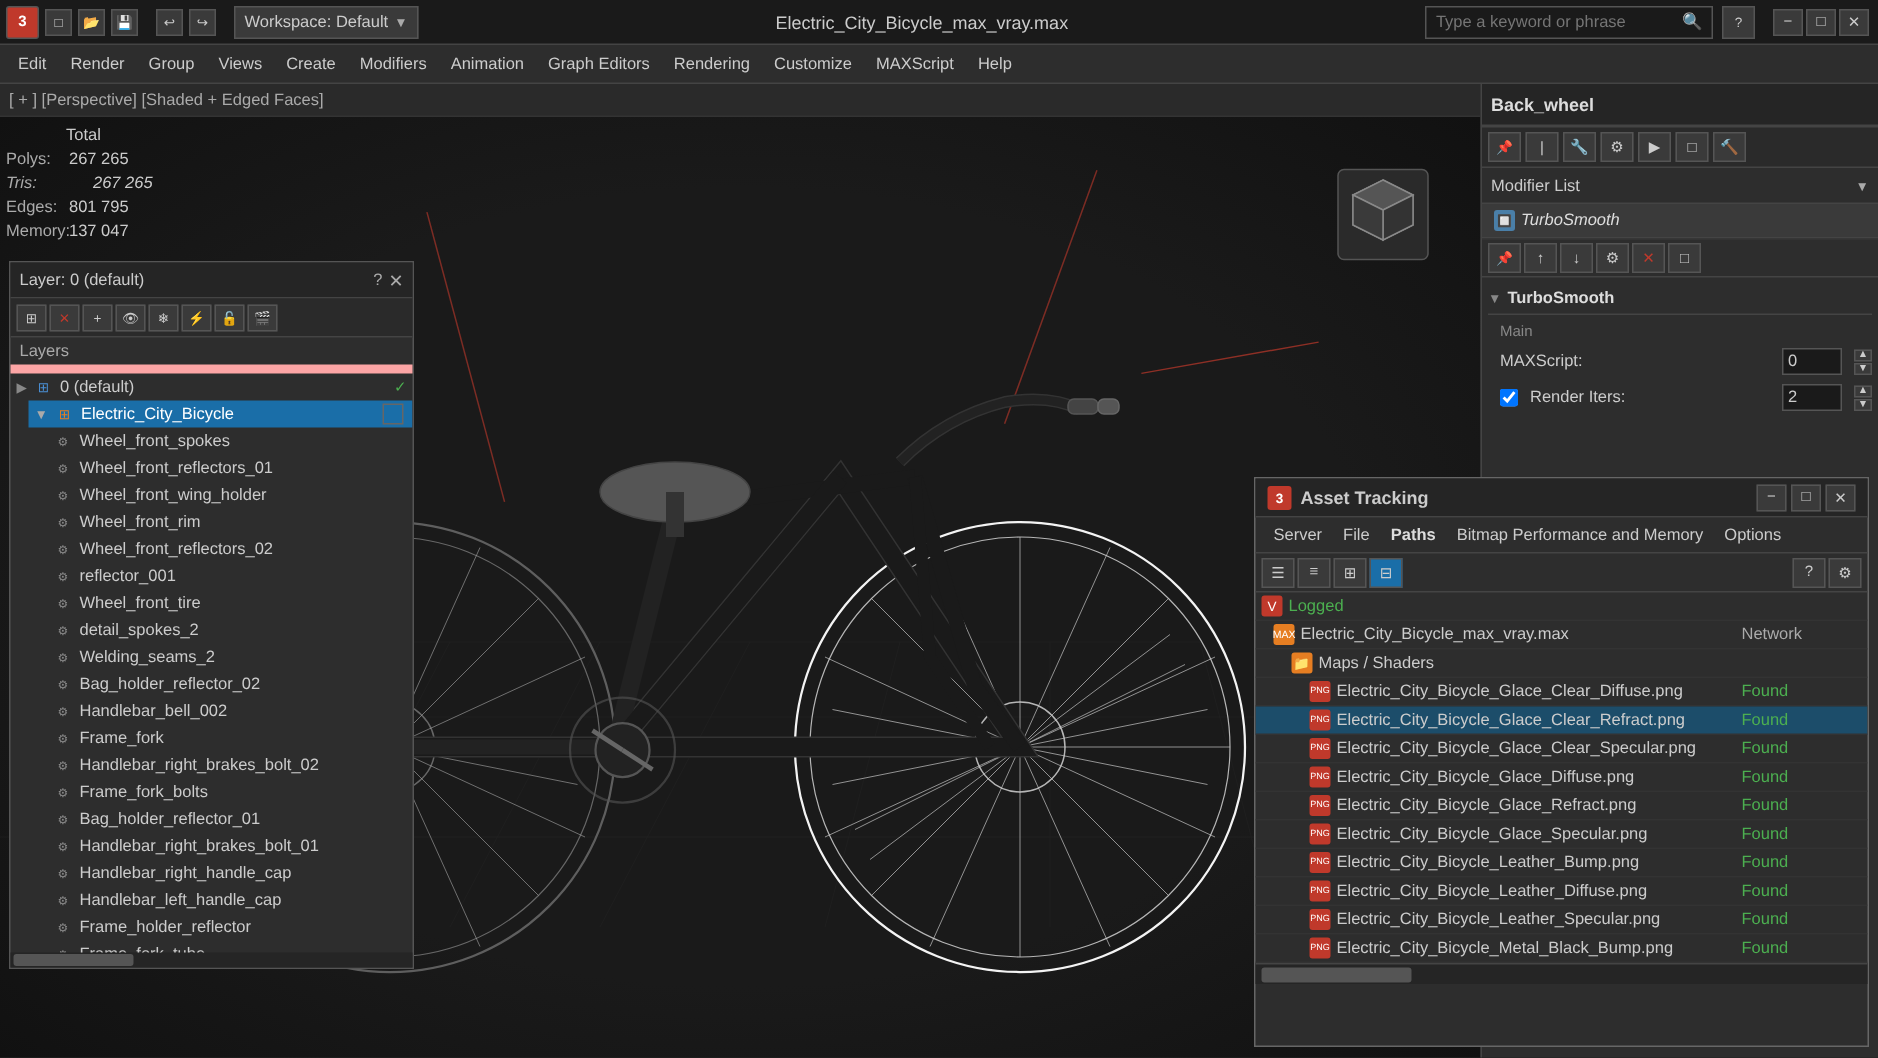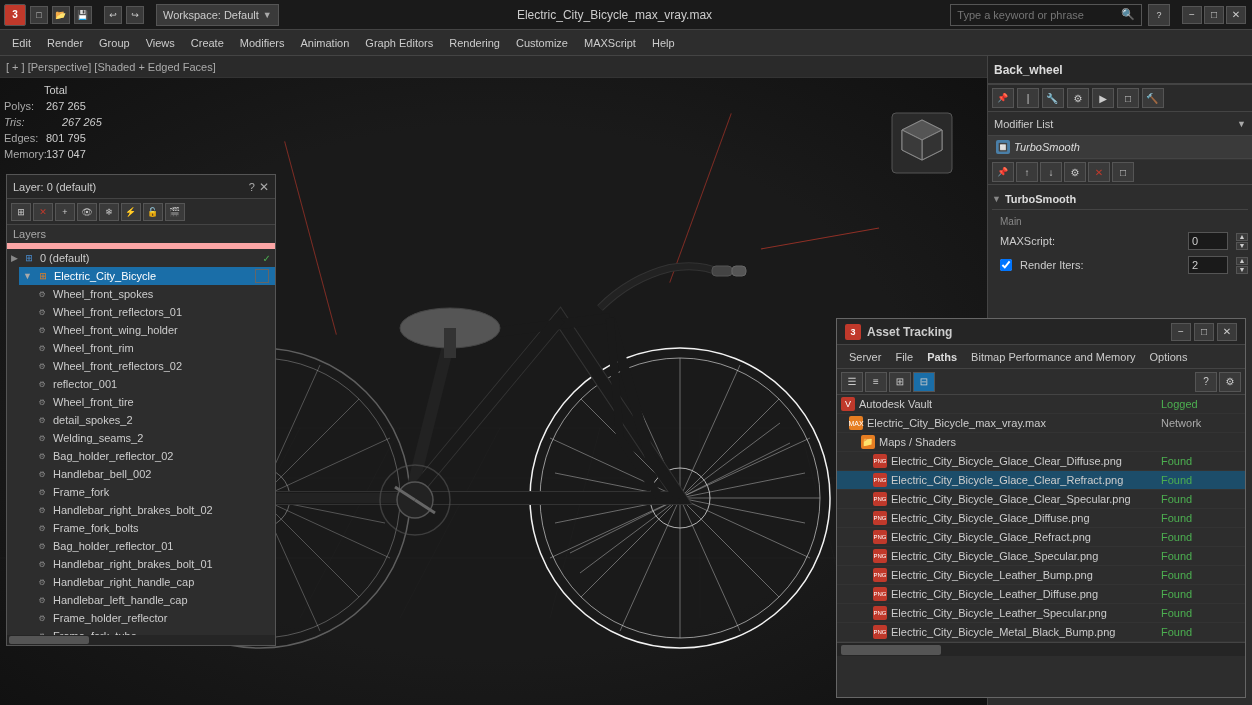--- a/index.html
+++ b/index.html
@@ -528,21 +528,20 @@
     <div class="asset-tool active" style="background:#1a6ea8;">⊟</div>
     <div style="flex:1;"></div>
     <div class="asset-tool">?</div>
     <div class="asset-tool">⚙</div>
   </div>
 
   <div id="asset-table" style="flex:1; overflow-y:auto; max-height:290px;">
 
     <div class="asset-row">
       <div class="asset-icon vault">V</div>
-      <span class="asset-name">Autodesk Vault</span>
       <span class="asset-status status-logged">Logged</span>
     </div>
 
     <div class="asset-row asset-indent-1">
       <div class="asset-icon max" style="font-size:7px;">MAX</div>
       <span class="asset-name">Electric_City_Bicycle_max_vray.max</span>
       <span class="asset-status status-network">Network</span>
     </div>
 
     <div class="asset-row asset-indent-2">

